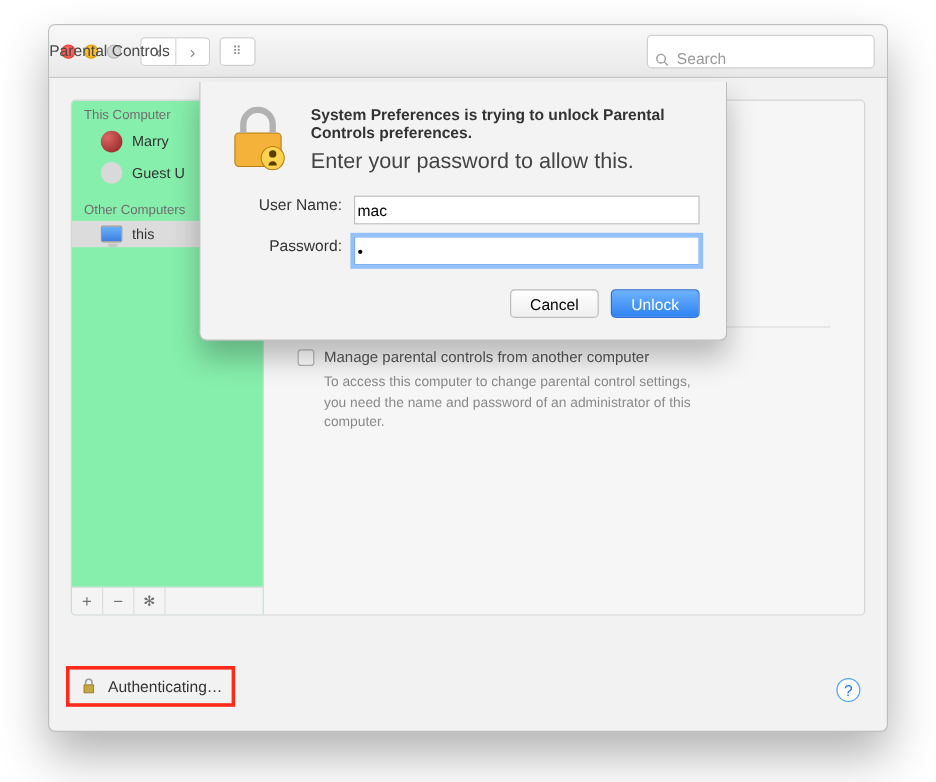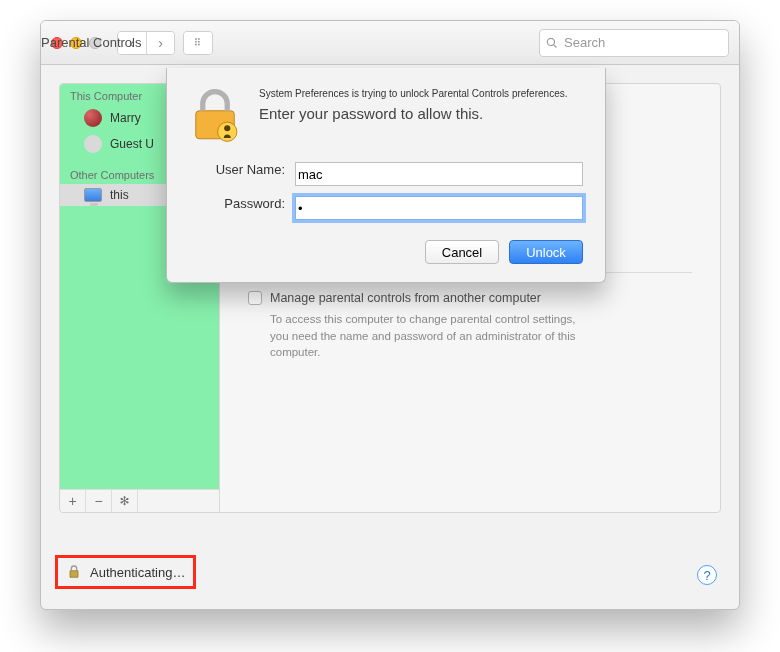--- a/index.html
+++ b/index.html
@@ -28,21 +28,21 @@
   .tl-red{background:#ff5f57;border:1px solid #e33e32;}
   .tl-yel{background:#febc2e;border:1px solid #e19c00;}
   .tl-grn{background:#d8d8d8;border:1px solid #b8b8b8;}
   .navseg, .gridbtn { display:inline-flex; border:1px solid #cfcfcf; border-radius:4px; overflow:hidden; background:#fff;}
   .navseg button, .gridbtn button{ width:28px;height:22px;background:#fff;border:none; color:#888; font-size:14px;}
   .navseg button+button{border-left:1px solid #d7d7d7;}
   .window-title{ position:absolute; left:0; right:12px; text-align:left; font-size:13px; color:#4a4a4a; pointer-events:none;}
   .search {
     margin-left:auto; width:190px; height:28px;
     border:1px solid #cfcfcf; border-radius:4px; background:#fff;
-    display:flex; align-items:center; padding:0 6px; color:#9a9a9a; gap:6px;
+    display:flex; align-items:flex-end; padding:0 6px; color:#9a9a9a; gap:6px;
   }
   .search svg{width:12px;height:12px;fill:#9a9a9a;}
   .body { position:absolute; top:44px; left:0; right:0; bottom:0; padding:18px;}
   .panel {
     display:flex; height:430px; background:#f6f6f6;
     border:1px solid #d5d5d5; border-radius:4px; overflow:hidden;
   }
   .sidebar{ width:160px; background:#86efac; border-right:1px solid #d9d9d9; font-size:12px; display:flex; flex-direction:column;}
   .section-h{ padding:6px 10px 3px; color:#6e6e6e; font-size:11px; }
   .user-item{ padding:4px 10px 4px 24px; display:flex; align-items:center; gap:8px; position:relative; color:#333;}
@@ -71,22 +71,22 @@
   
   .dialog{
     position:absolute; left:166px; top:68px; width:440px;
     background:#f3f3f3; border:1px solid #bcbcbc; border-top:none;
     border-radius:0 0 6px 6px;
     box-shadow:0 14px 24px rgba(0,0,0,0.25);
     padding:20px 22px 18px 20px;
   }
   .dlg-top{display:flex; gap:16px;}
   .dlg-ico{width:56px;height:56px;flex:none;}
-  .dlg-title{font-weight:400; font-size:10px; margin-bottom:6px;}
-  .dlg-sub{font-size:15px;color:#444;}
+  .dlg-title{font-weight:700; font-size:13px; margin-bottom:6px;}
+  .dlg-sub{font-size:18px;color:#444;}
   .dlg-form{margin-top:18px;}
   .frow{display:flex; margin-bottom:10px;}
   .flabel{width:108px;text-align:right;padding-right:10px;color:#333;font-size:13px;}
   .finput{flex:1;height:24px;border:1px solid #bfbfbf;background:#fff;padding:2px 2px;font-size:13px;}
   .finput.focus{outline:3px solid rgba(84,158,255,0.6);border-color:#7fb2f3;}
   .dlg-btns{display:flex;justify-content:flex-end;gap:10px;margin-top:20px;}
   .btn{min-width:74px;height:24px;border:1px solid #bcbcbc;border-radius:4px;
        background:linear-gradient(#ffffff,#efefef);font-size:13px;}
   .btn.primary{background:linear-gradient(#6db3ff,#2f82f4);border-color:#2b6fd0;color:#fff;}
 </style>

